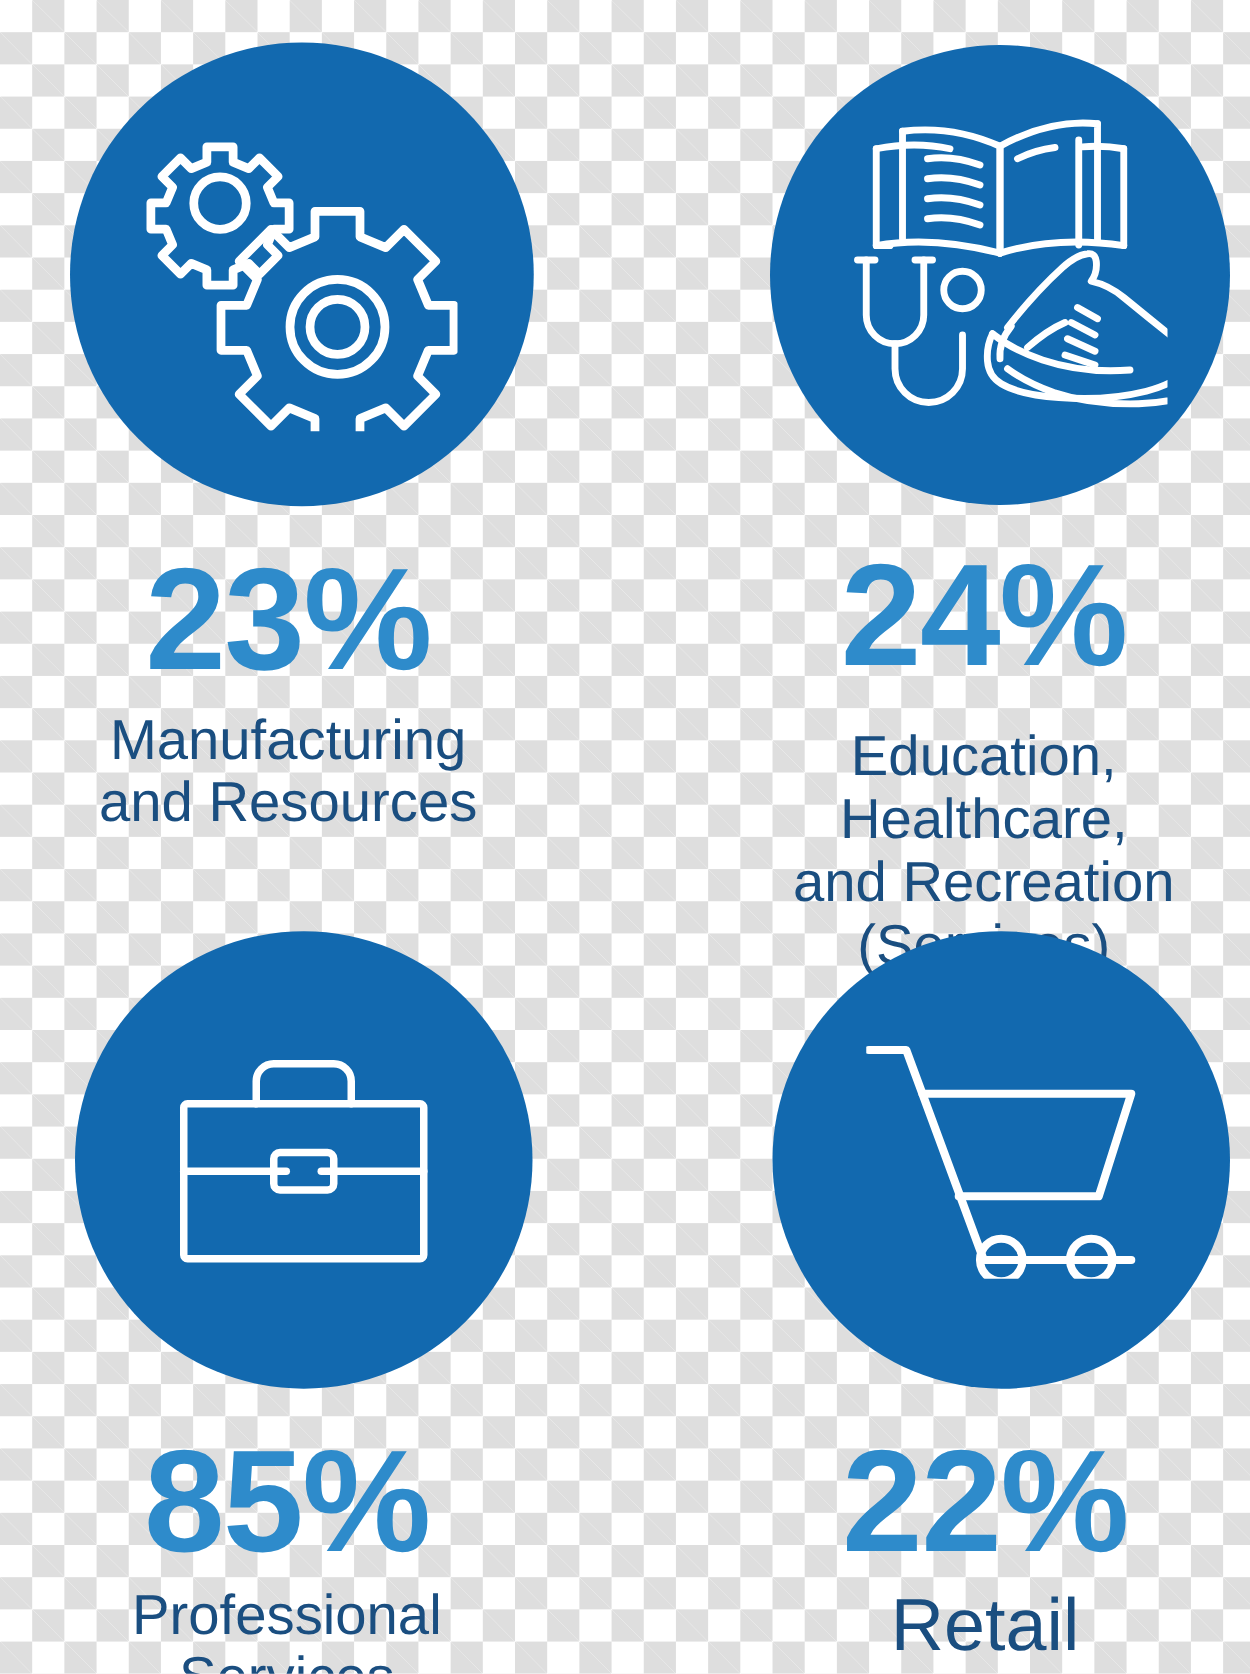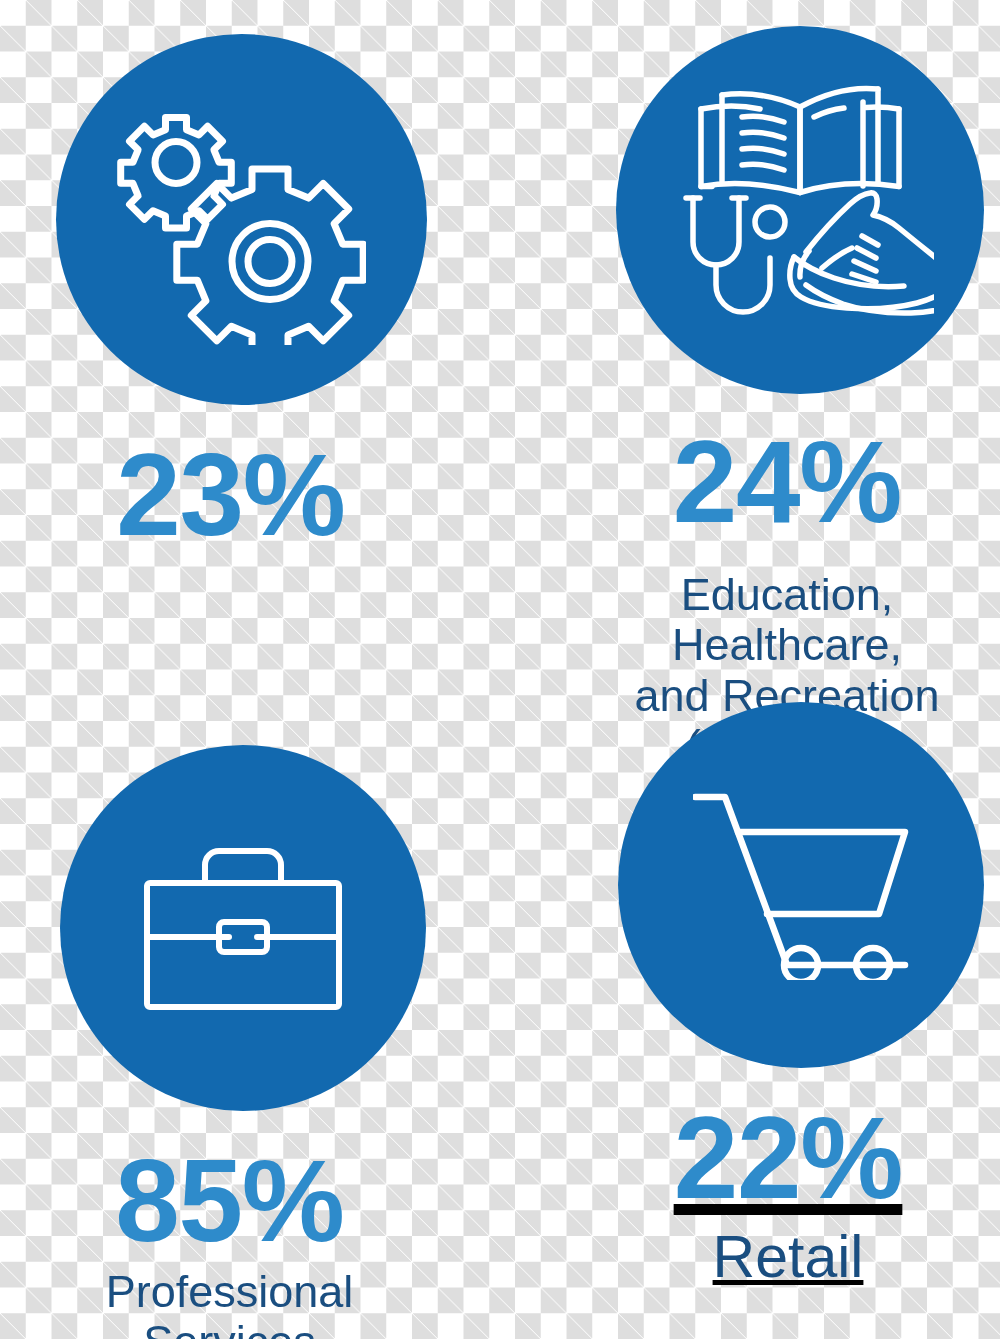--- a/index.html
+++ b/index.html
@@ -62,33 +62,33 @@
     font-stretch: condensed;
   }
 
   
   #panel-manufacturing { left: 0px;  top: 34px;  width: 445px; justify-content: center; }
   #panel-manufacturing .circle { width: 371px; height: 371px; margin-left: 37px; }
   #panel-manufacturing .pct   { font-size: 116px; margin-top: 32px; margin-left: 16px; }
   #panel-manufacturing .label { font-size: 45px;  margin-top: 14px; margin-left: 16px; }
 
   
-  #panel-education { left: 510px; top: 26px; width: 490px; }
+  #panel-education { left: 510px; top: 36px; width: 490px; }
   #panel-education .circle { width: 368px; height: 368px; margin-left: 90px; }
   #panel-education .pct   { font-size: 116px; margin-top: 30px; margin-left: 64px; }
   #panel-education .label { font-size: 45px;  margin-top: 30px; margin-left: 64px; }
 
   
   #panel-professional { left: 0px; top: 745px; width: 445px; }
   #panel-professional .circle { width: 366px; height: 366px; margin-left: 40px; }
   #panel-professional .pct   { font-size: 116px; margin-top: 32px; margin-left: 14px; }
   #panel-professional .label { font-size: 45px;  margin-top: 8px;  margin-left: 14px; }
 
   
-  #panel-retail { left: 510px; top: 702px; width: 490px; text-decoration: underline; }
+  #panel-retail { left: 510px; top: 745px; width: 490px; }
   #panel-retail .circle { width: 366px; height: 366px; margin-left: 92px; }
   #panel-retail .pct   { font-size: 116px; margin-top: 32px; margin-left: 66px; }
   #panel-retail .label { font-size: 59px;  margin-top: 8px;  margin-left: 66px; }
 </style>
 </head>
 <body>
 
 <div class="board">
 
   <div class="panel" id="panel-manufacturing">
@@ -99,20 +99,22 @@
           <path d="M49.5 22.5 h21 v12.2 l12.5 5.2 8.6-8.6 14.9 14.9 -8.6 8.6 5.2 12.5 h12.2 v21 h-12.2 l-5.2 12.5 8.6 8.6 -14.9 14.9 -8.6-8.6 -12.5 5.2 v12.2 h-21 v-12.2 l-12.5-5.2 -8.6 8.6 -14.9-14.9 8.6-8.6 -5.2-12.5 h-12.2 v-21 h12.2 l5.2-12.5 -8.6-8.6 14.9-14.9 8.6 8.6 12.5-5.2 z"></path>
           <circle cx="60" cy="67.5" r="21"></circle>
 
           <path d="M136 74 h36 v20.5 l20.6 8.6 14.6-14.6 25.5 25.5 -14.6 14.6 8.6 20.6 h20.5 v36 h-20.5 l-8.6 20.6 14.6 14.6 -25.5 25.5 -14.6-14.6 -20.6 8.6 v20.5 h-36 v-20.5 l-20.6-8.6 -14.6 14.6 -25.5-25.5 14.6-14.6 -8.6-20.6 h-20.5 v-36 h20.5 l8.6-20.6 -14.6-14.6 25.5-25.5 14.6 14.6 20.6-8.6 z"></path>
           <circle cx="154" cy="166.5" r="38"></circle>
           <circle cx="154" cy="166.5" r="22"></circle>
         </svg>
       </span>
     </div>
     <div class="pct">23%</div>
+    <div class="label">Manufacturing
+and Resources</div>
   </div>
 
   <div class="panel" id="panel-education">
     <div class="circle">
       <span>
         <svg width="268" height="268" viewBox="0 0 268 268" fill="none" stroke="#ffffff" stroke-width="5.5" stroke-linejoin="round" stroke-linecap="round">
 
           <g>
 
             <path d="M35 33 v77.5 h11"></path>

